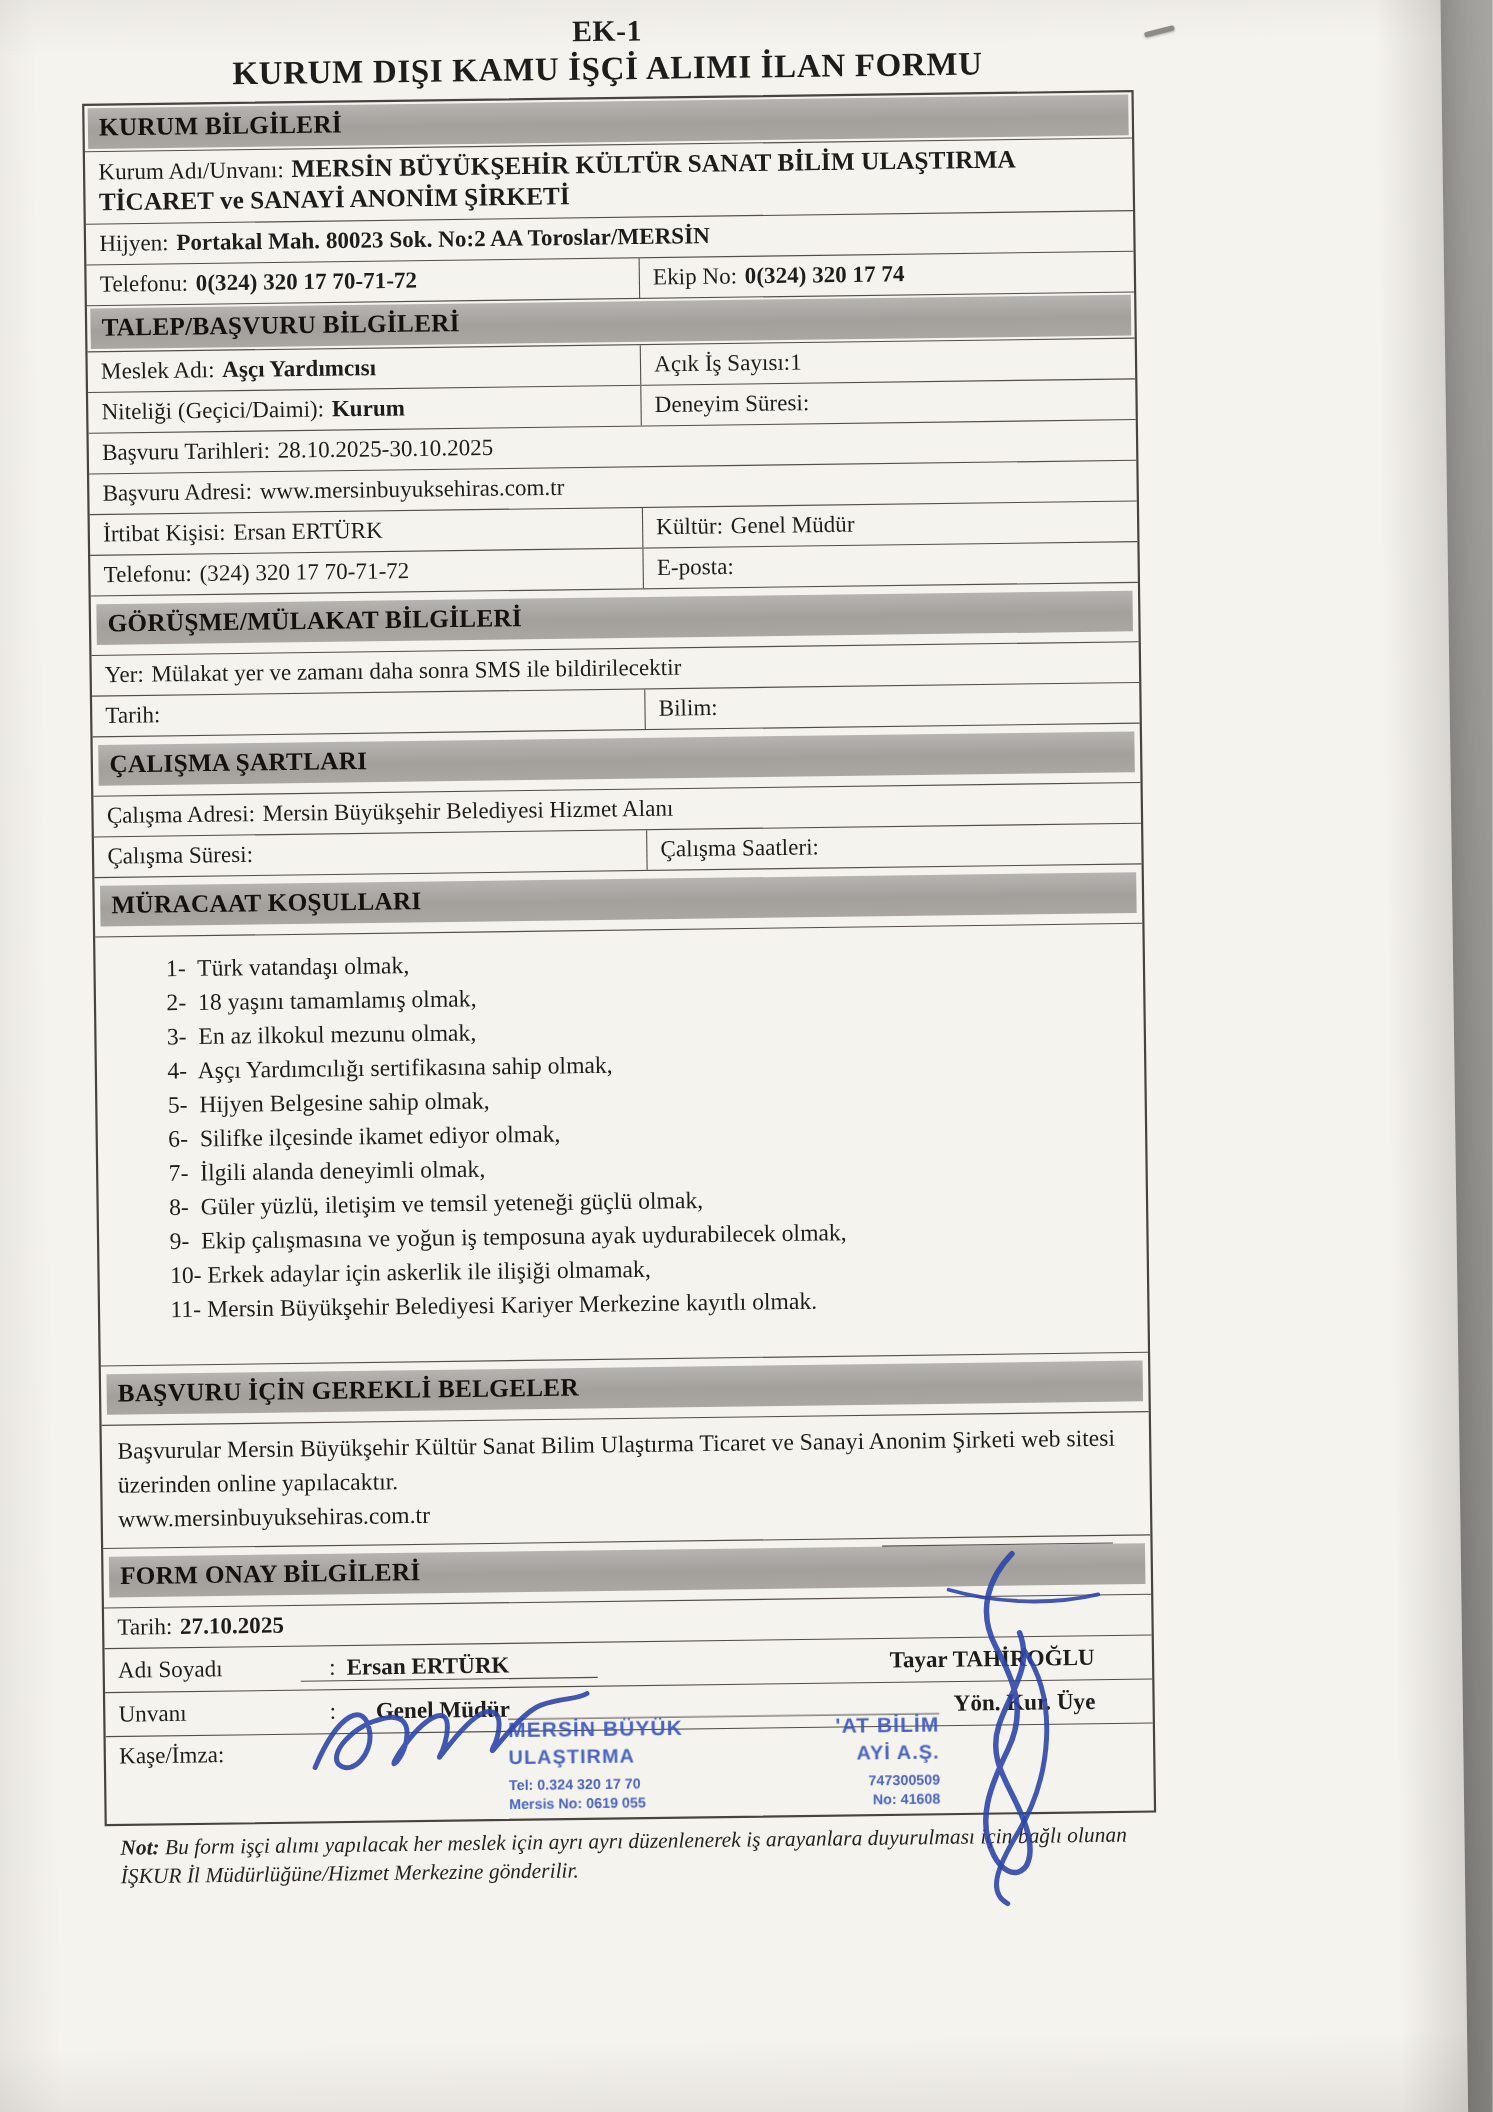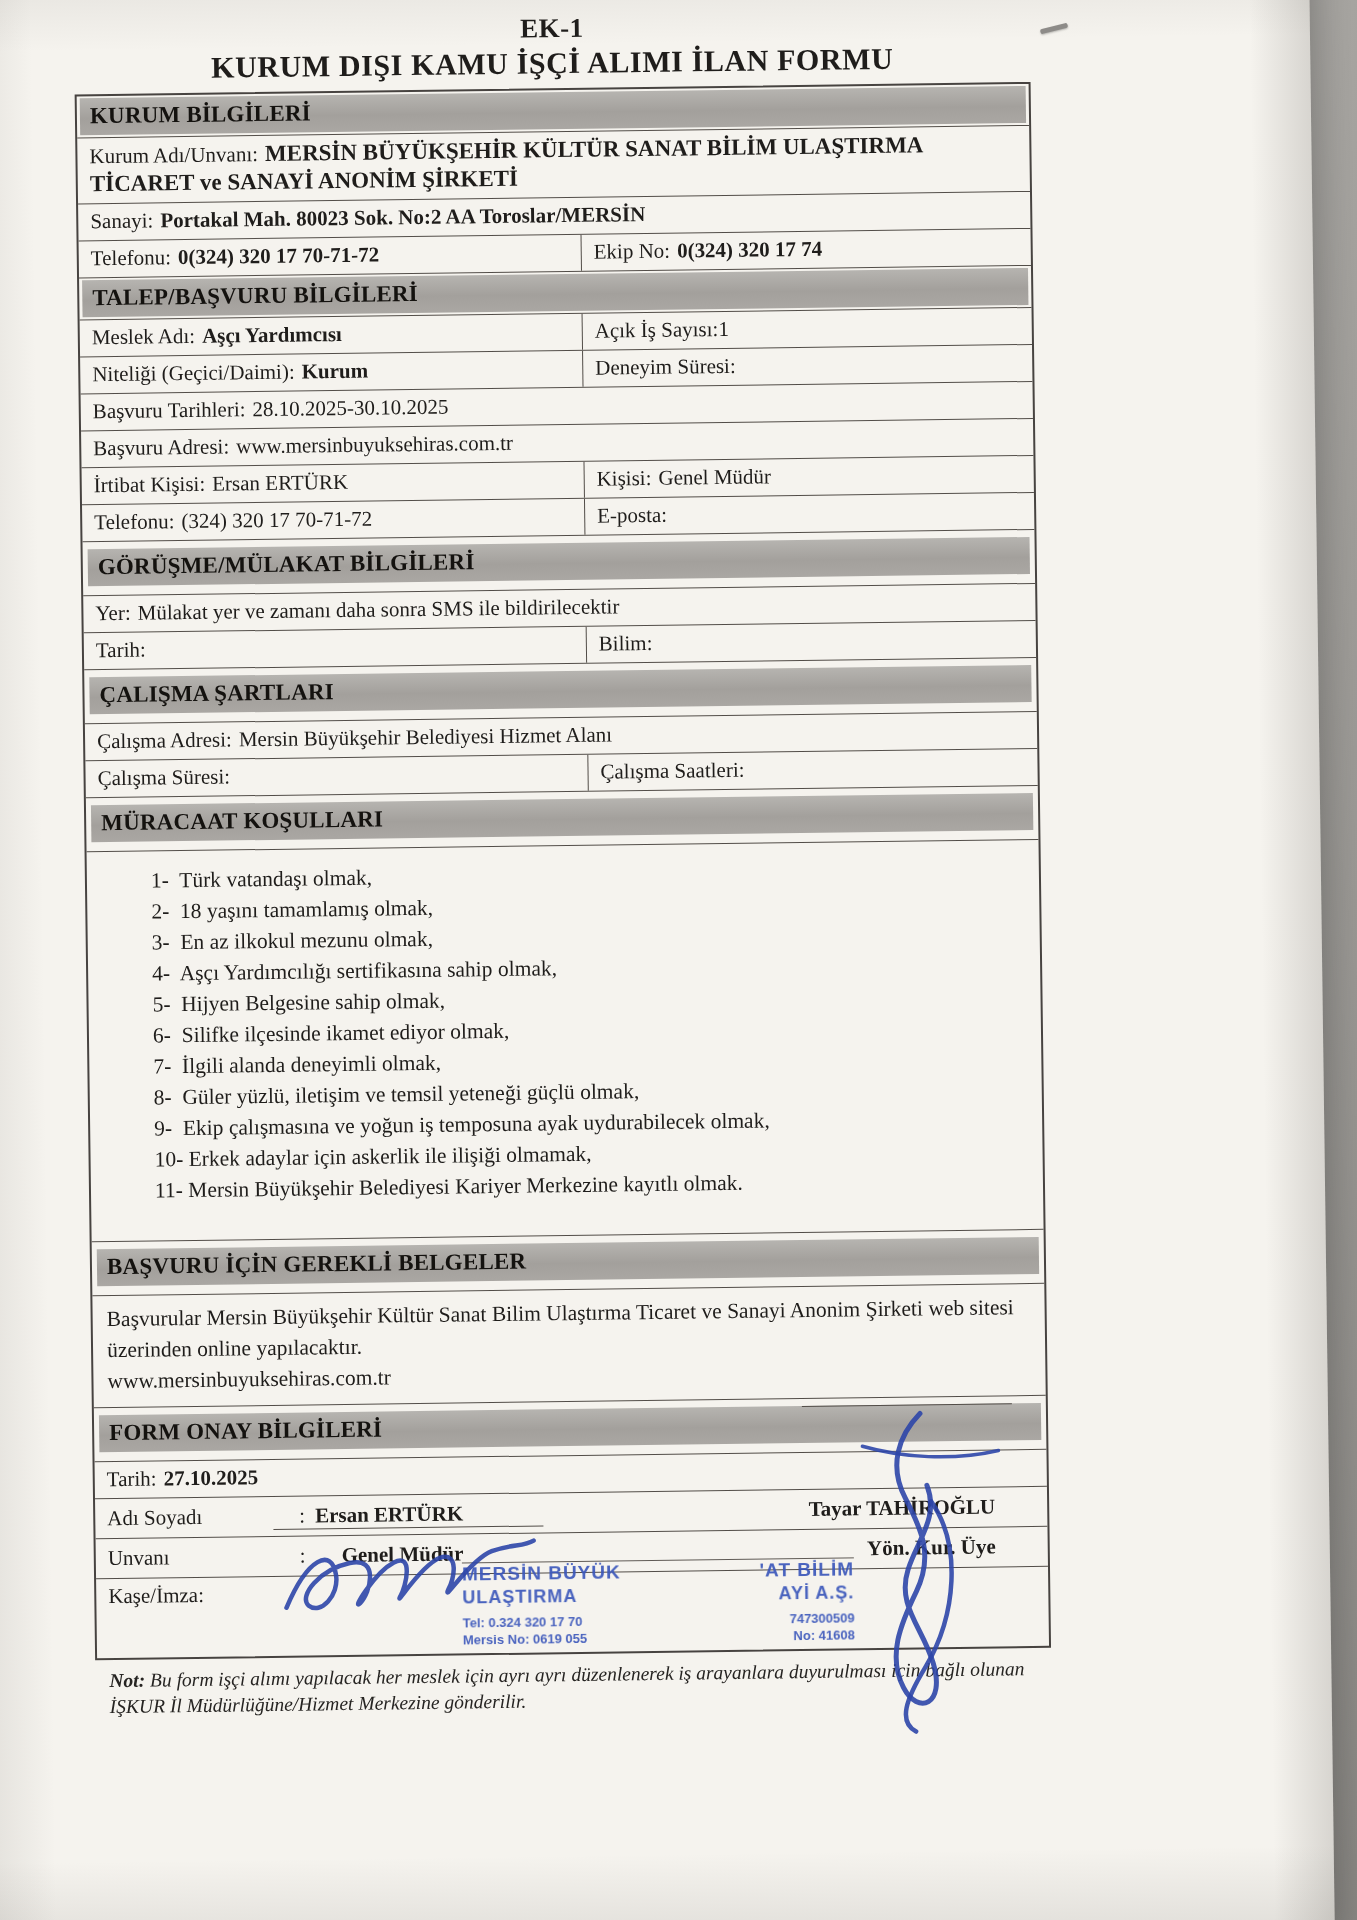--- a/index.html
+++ b/index.html
@@ -70,42 +70,42 @@
 
     <div class="doc-code">EK-1</div>
     <div class="doc-title">KURUM DIŞI KAMU İŞÇİ ALIMI İLAN FORMU</div>
 
     <div class="form">
 
       <div class="sec-row">
         <div class="sec-bar">KURUM BİLGİLERİ</div>
       </div>
       <div class="row kurum-adi"><span>Kurum Adı/Unvanı:</span><span class="v val">MERSİN BÜYÜKŞEHİR KÜLTÜR SANAT BİLİM ULAŞTIRMA TİCARET ve SANAYİ ANONİM ŞİRKETİ</span></div>
-      <div class="row"><span>Sanayi:</span><span class="v val">Portakal Mah. 80023 Sok. No:2 AA Toroslar/MERSİN</span></div>
+      <div class="row"><span>Hijyen:</span><span class="v val">Portakal Mah. 80023 Sok. No:2 AA Toroslar/MERSİN</span></div>
       <div class="split">
         <div class="cl"><span>Telefonu:</span><span class="v val">0(324) 320 17 70-71-72</span></div>
         <div class="cr"><span>Ekip No:</span><span class="v val">0(324) 320 17 74</span></div>
       </div>
 
       <div class="sec-row">
         <div class="sec-bar">TALEP/BAŞVURU BİLGİLERİ</div>
       </div>
       <div class="split">
         <div class="cl"><span>Meslek Adı:</span><span class="v val">Aşçı Yardımcısı</span></div>
         <div class="cr"><span>Açık İş Sayısı:</span><span class="val tight">1</span></div>
       </div>
       <div class="split">
         <div class="cl"><span>Niteliği (Geçici/Daimi):</span><span class="v val">Kurum</span></div>
         <div class="cr"><span>Deneyim Süresi:</span><span class="val"></span></div>
       </div>
       <div class="row"><span>Başvuru Tarihleri:</span><span class="val">28.10.2025-30.10.2025</span></div>
       <div class="row"><span>Başvuru Adresi:</span><span class="val">www.mersinbuyuksehiras.com.tr</span></div>
       <div class="split">
         <div class="cl"><span>İrtibat Kişisi:</span><span class="val">Ersan ERTÜRK</span></div>
-        <div class="cr"><span>Kişisi:</span><span class="val">Genel Müdür</span></div>
+        <div class="cr"><span>Kültür:</span><span class="val">Genel Müdür</span></div>
       </div>
       <div class="split">
         <div class="cl"><span>Telefonu:</span><span class="val">(324) 320 17 70-71-72</span></div>
         <div class="cr"><span>E-posta:</span><span class="val"></span></div>
       </div>
 
       <div class="sec-row pad">
         <div class="sec-bar">GÖRÜŞME/MÜLAKAT BİLGİLERİ</div>
       </div>
       <div class="row"><span>Yer:</span><span class="val">Mülakat yer ve zamanı daha sonra SMS ile bildirilecektir</span></div>

